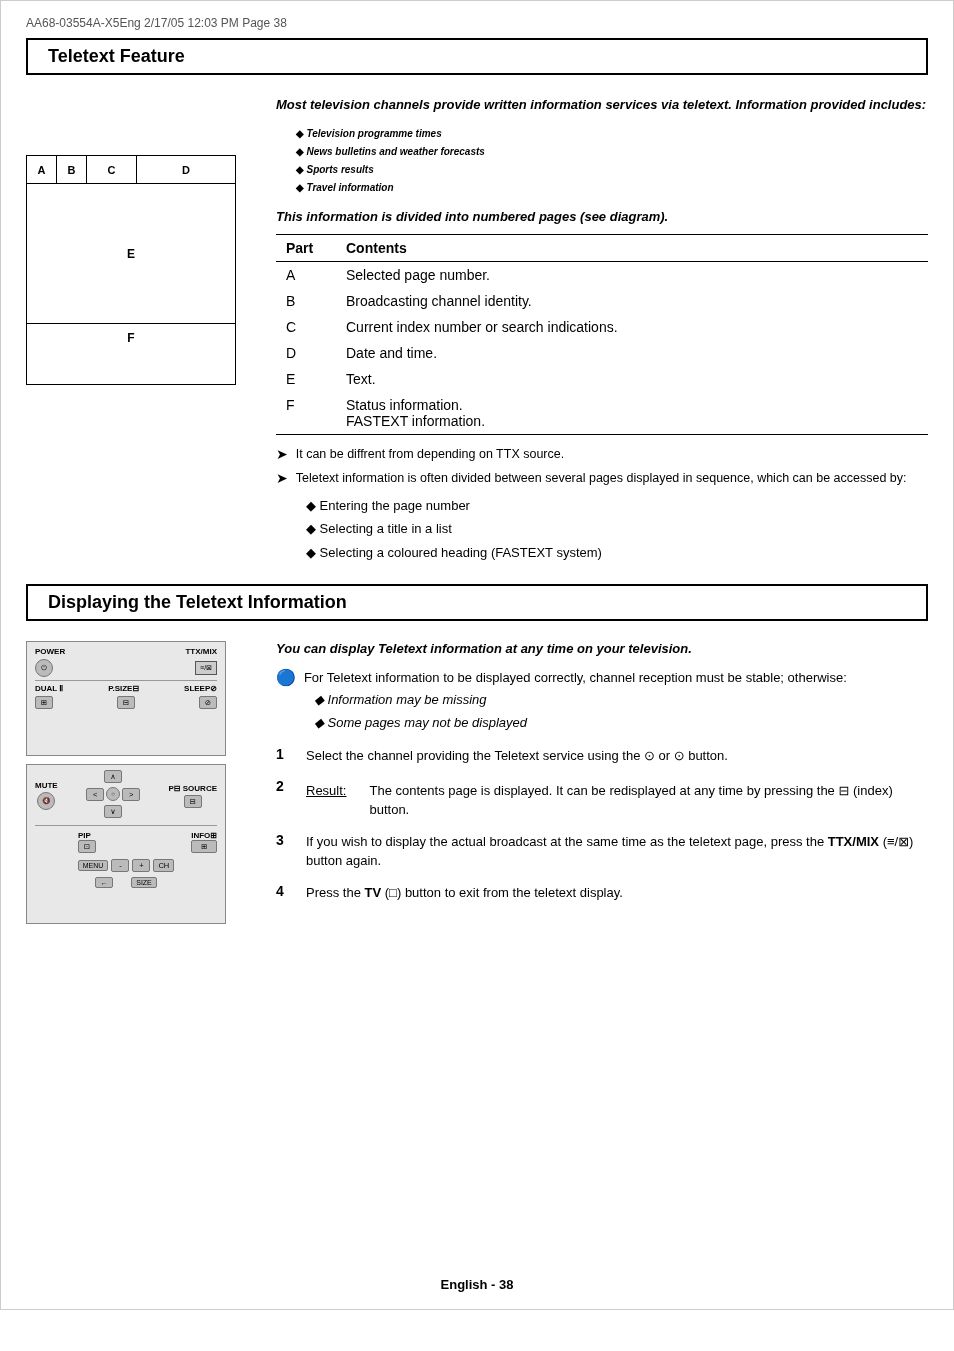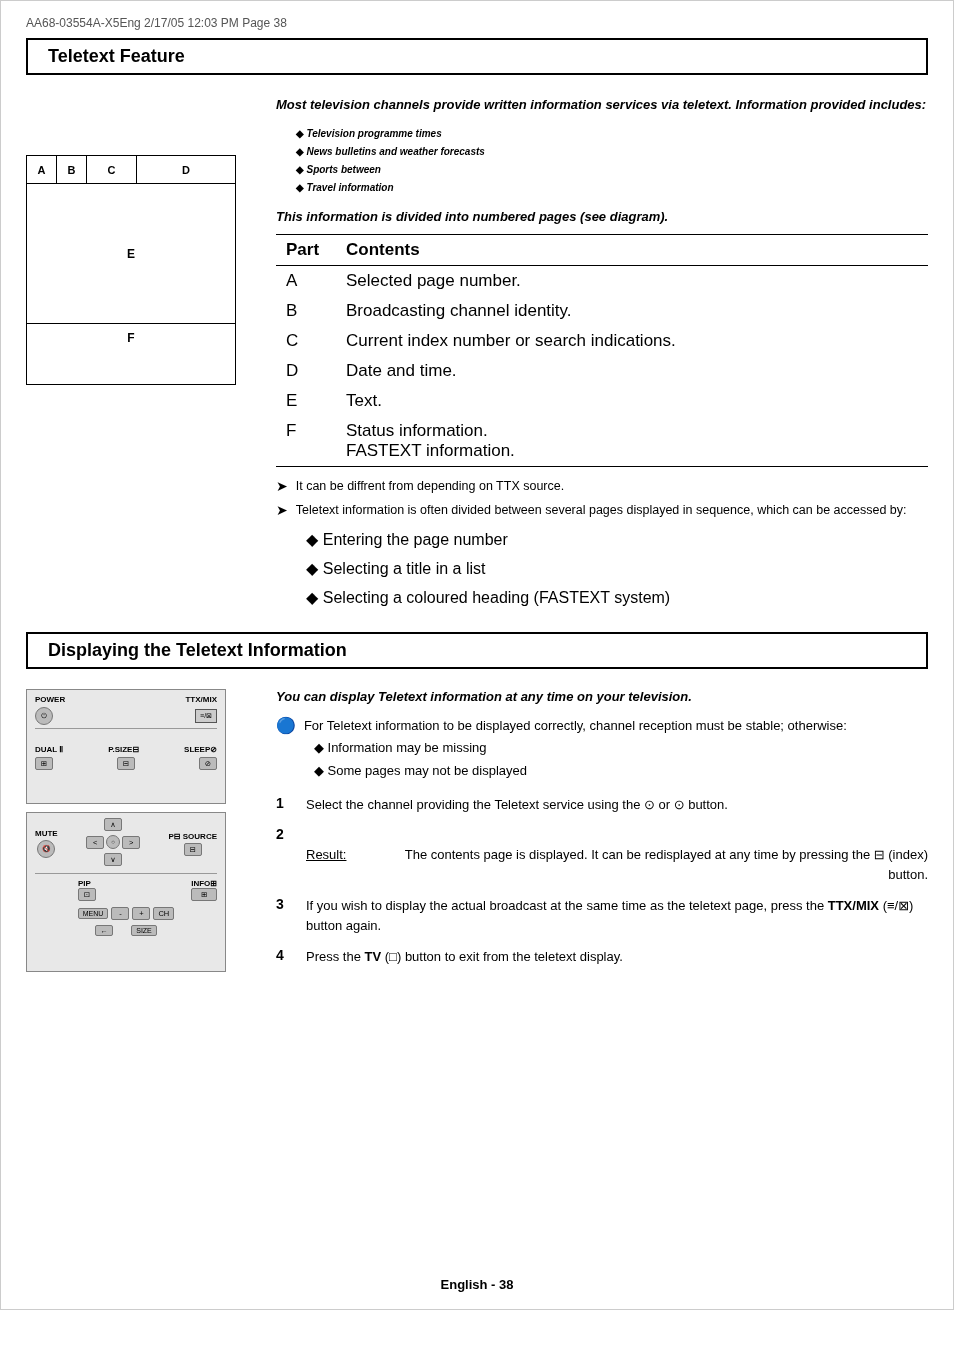--- a/index.html
+++ b/index.html
@@ -129,21 +129,21 @@
       font-weight: bold;
       font-size: 13px;
       margin-bottom: 10px;
     }
 
     
     .info-table {
       width: 100%;
       border-collapse: collapse;
       margin-bottom: 0;
-      font-size: 17px;
+      font-size: 14px;
     }
     .info-table th {
       border-top: 1.5px solid #000;
       border-bottom: 1.5px solid #000;
       padding: 5px 10px;
       text-align: left;
       font-weight: bold;
     }
     .info-table td {
       padding: 5px 10px;
@@ -176,21 +176,21 @@
     .note-text {
       line-height: 1.5;
     }
 
     .note-bullets {
       list-style: none;
       margin-left: 30px;
     }
     .note-bullets li {
       line-height: 1.8;
-      font-size: 16px;
+      font-size: 13px;
     }
     .note-bullets li::before {
       content: "◆ ";
     }
 
     
     .section2 {
       margin-top: 20px;
     }
 
@@ -214,22 +214,21 @@
     }
 
     .step-content {
       flex: 1;
       line-height: 1.5;
     }
 
     .step-result {
       display: flex;
       gap: 23px;
-      margin-top: 19px;
-      text-align: right;
+      margin-top: 3px;
     }
 
     .result-label {
       text-decoration: underline;
       font-weight: normal;
     }
 
     
     .notice-box {
       display: flex;
@@ -244,20 +243,21 @@
     }
 
     .notice-text {
       line-height: 1.5;
       font-size: 13px;
     }
 
     .notice-bullets {
       list-style: none;
       margin-left: 10px;
+      font-style: italic;
     }
     .notice-bullets li {
       line-height: 1.8;
     }
     .notice-bullets li::before {
       content: "◆ ";
     }
 
     
     .footer {
@@ -367,21 +367,21 @@
           <div class="diagram-bottom-row">F</div>
         </div>
       </div>
 
       <div class="right-col">
         <p class="intro-text">Most television channels provide written information services via teletext. Information provided includes:</p>
 
         <ul class="bullet-list">
           <li>Television programme times</li>
           <li>News bulletins and weather forecasts</li>
-          <li>Sports between</li>
+          <li>Sports results</li>
           <li>Travel information</li>
         </ul>
 
         <p class="section-subheading">This information is divided into numbered pages (see diagram).</p>
 
         <table class="info-table">
           <thead>
             <tr>
               <th class="part-col">Part</th>
               <th>Contents</th>
@@ -446,21 +446,21 @@
             <span class="rv-label">POWER</span>
             <span style="flex:1"></span>
             <span class="rv-label">TTX/MIX</span>
           </div>
           <div class="rv-row" style="margin-top:2px;">
             <div class="rv-btn-r">⏻</div>
             <span style="flex:1"></span>
             <div style="border:1px solid #555;padding:2px 4px;font-size:7px;background:#ccc;">≡/⊠</div>
           </div>
           <div class="rv-sep"></div>
-          <div class="rv-row" style="margin-top:16px;">
+          <div class="rv-row" style="margin-top:3px;">
             <span class="rv-label">DUAL Ⅱ</span>
             <span style="flex:1"></span>
             <span class="rv-label">P.SIZE⊟</span>
             <span style="flex:1"></span>
             <span class="rv-label">SLEEP⊘</span>
           </div>
           <div class="rv-row" style="margin-top:2px;">
             <div class="rv-btn">⊞</div>
             <span style="flex:1"></span>
             <div class="rv-btn">⊟</div>

